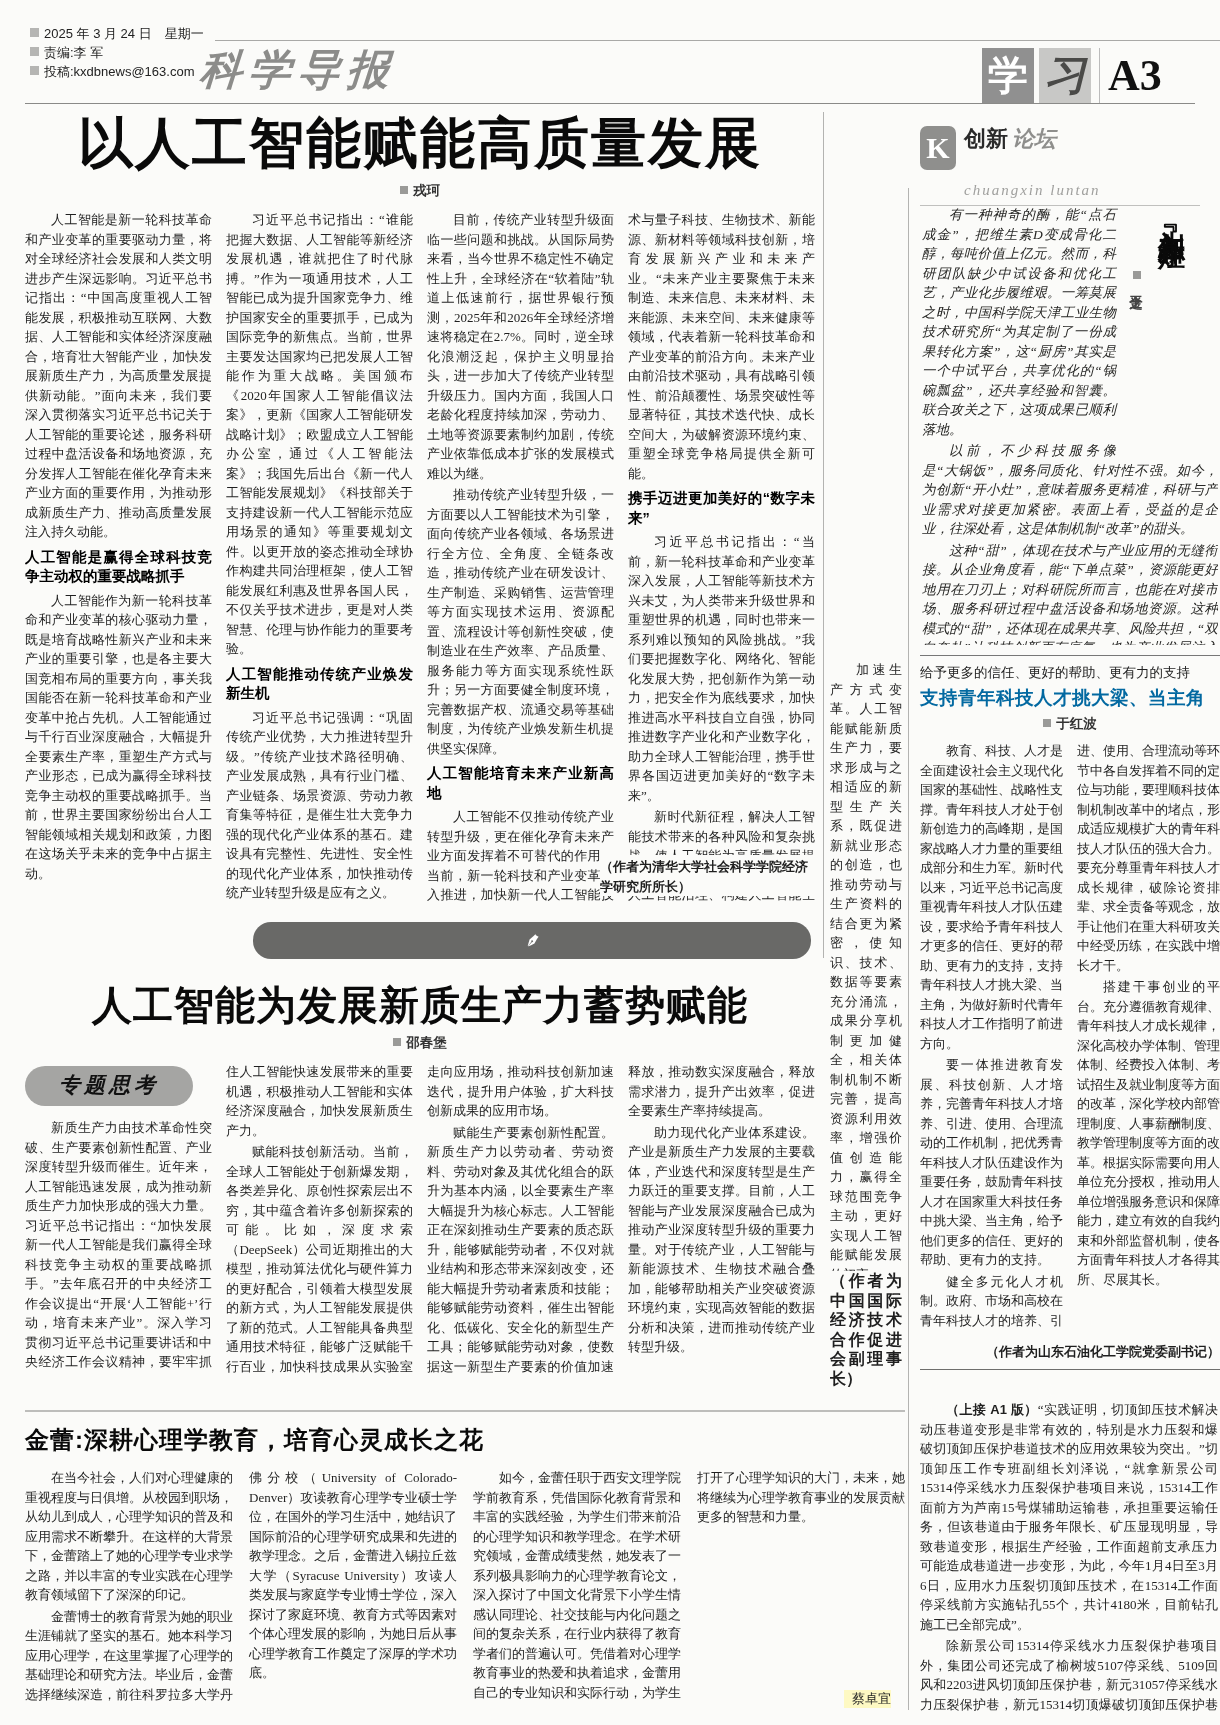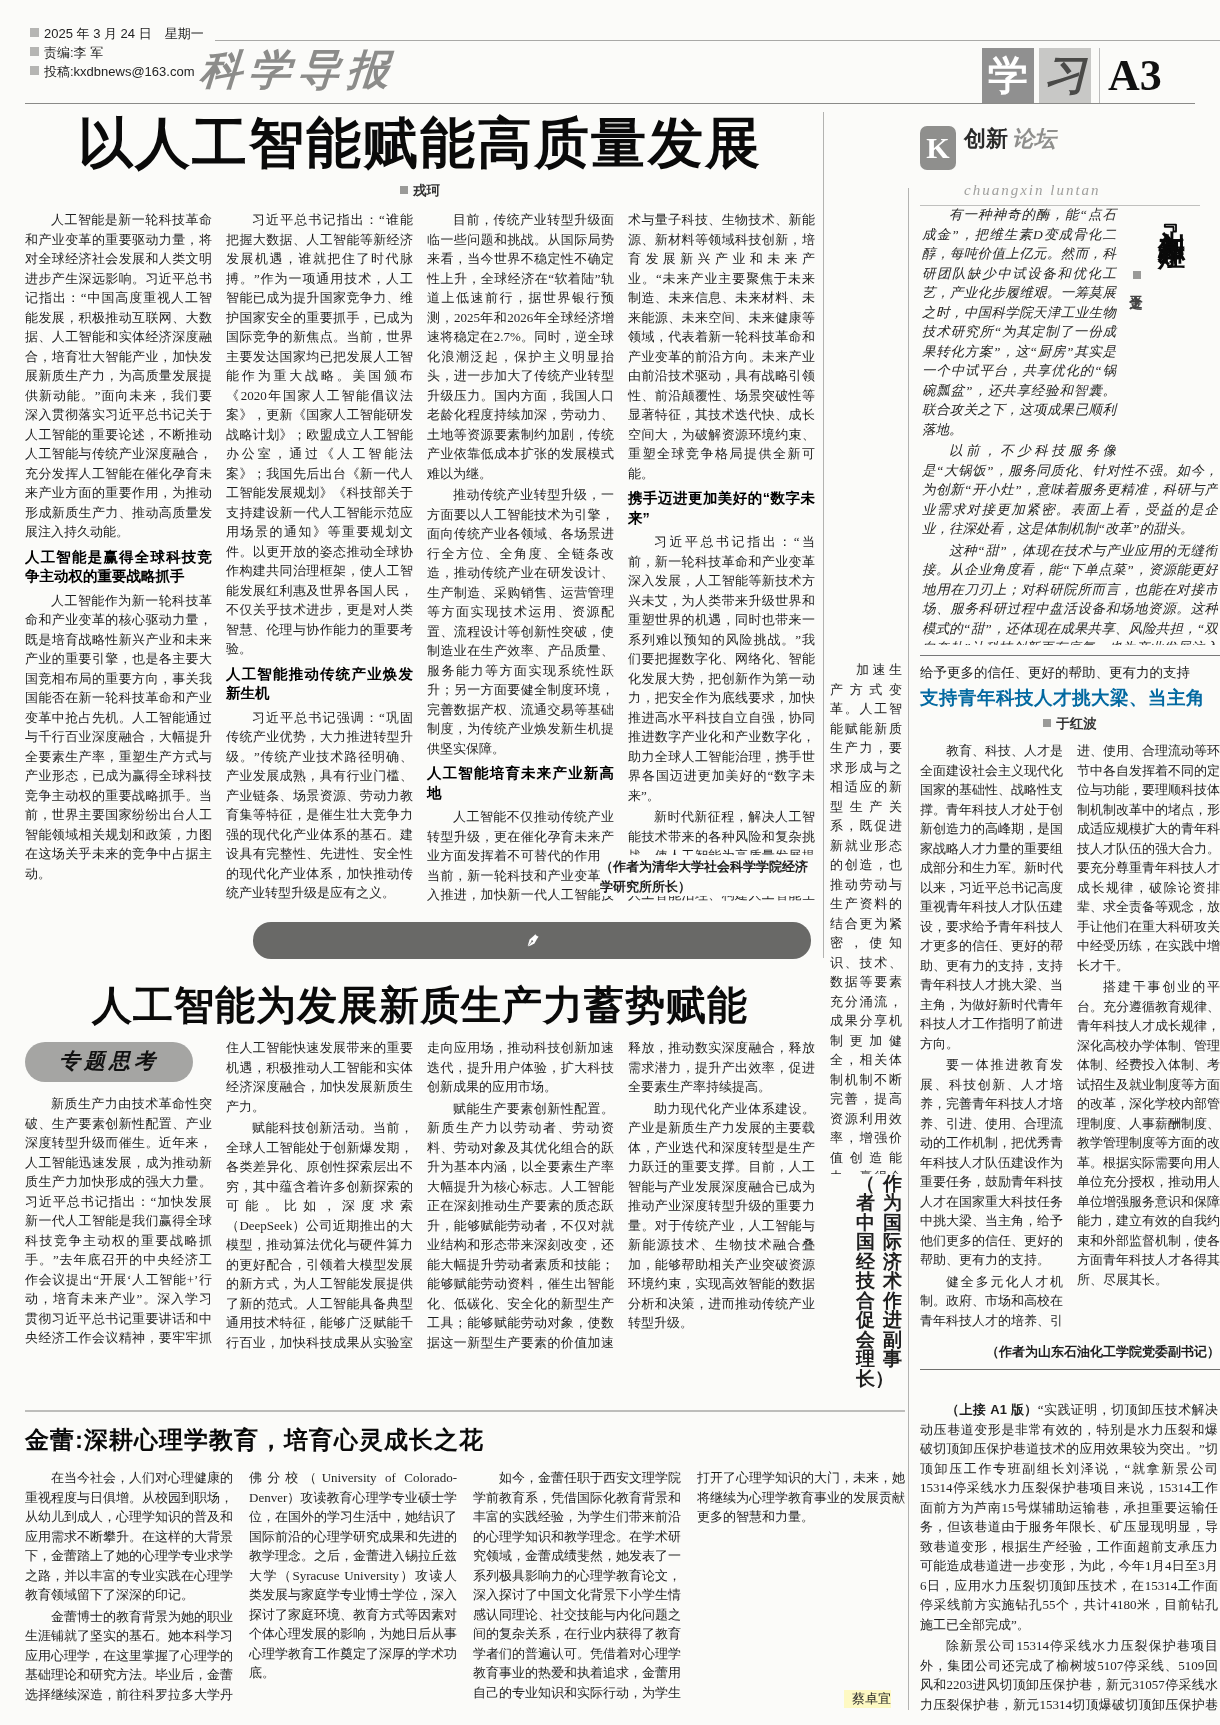--- a/index.html
+++ b/index.html
@@ -74,21 +74,21 @@
   .a2 .byline{margin-top:6px;}
   .a2-body{margin-top:10px;height:318px;column-count:4;column-gap:14px;}
   .zt-badge{display:block;width:168px;height:40px;background:#a5a5a3;border-radius:20px;
             margin:4px 0 12px 0;text-align:center;line-height:38px;font-size:21px;font-weight:bold;
             color:#111;font-family:"DejaVu Serif","Liberation Serif",serif;font-style:italic;
             letter-spacing:4px;break-inside:avoid;}
   
   .strip{position:absolute;left:830px;top:660px;width:72px;height:728px;display:flex;
          flex-direction:column;font-size:13px;line-height:19.5px;text-align:justify;overflow:hidden;}
   .strip-text{flex:1;overflow:hidden;}
-  .strip .attr{font-size:19px;margin-left:26px;}
+  .strip .attr{font-size:16px;}
   
   .a3{position:absolute;left:920px;top:655px;width:300px;}
   .a3 .toprule{border-top:1px solid #777;}
   .a3 .kicker{margin-top:8px;font-size:13.5px;color:#222;
               font-family:"Liberation Sans","DejaVu Sans",sans-serif;}
   .a3 .head{margin-top:3px;font-size:18.5px;font-weight:bold;letter-spacing:.5px;color:#0369a1;
             font-family:"Liberation Sans","DejaVu Sans",sans-serif;}
   .a3 .byline{margin-top:5px;}
   .a3-body{margin-top:8px;height:598px;column-count:2;column-gap:14px;}
   .a3-attr{text-align:right;font-weight:bold;font-size:13px;margin-top:4px;}
@@ -123,21 +123,21 @@
   <div class="page-no">A3</div>
   <div class="hdr-rule"></div>
 
   <div class="vdiv1"></div>
   <div class="vdiv2"></div>
 
   <div class="a1">
     <div class="head">以人工智能赋能高质量发展</div>
     <div class="byline"><span class="sq dark"></span><span>戎珂</span></div>
     <div class="a1-body cols">
-        <p>人工智能是新一轮科技革命和产业变革的重要驱动力量，将对全球经济社会发展和人类文明进步产生深远影响。习近平总书记指出：“中国高度重视人工智能发展，积极推动互联网、大数据、人工智能和实体经济深度融合，培育壮大智能产业，加快发展新质生产力，为高质量发展提供新动能。”面向未来，我们要深入贯彻落实习近平总书记关于人工智能的重要论述，不断推动人工智能与传统产业深度融合，充分发挥人工智能在催化孕育未来产业方面的重要作用，为推动形成新质生产力、推动高质量发展注入持久动能。</p>
+        <p>人工智能是新一轮科技革命和产业变革的重要驱动力量，将对全球经济社会发展和人类文明进步产生深远影响。习近平总书记指出：“中国高度重视人工智能发展，积极推动互联网、大数据、人工智能和实体经济深度融合，培育壮大智能产业，加快发展新质生产力，为高质量发展提供新动能。”面向未来，我们要深入贯彻落实习近平总书记关于人工智能的重要论述，服务科研过程中盘活设备和场地资源，充分发挥人工智能在催化孕育未来产业方面的重要作用，为推动形成新质生产力、推动高质量发展注入持久动能。</p>
         <h4>人工智能是赢得全球科技竞争主动权的重要战略抓手</h4>
         <p>人工智能作为新一轮科技革命和产业变革的核心驱动力量，既是培育战略性新兴产业和未来产业的重要引擎，也是各主要大国竞相布局的重要方向，事关我国能否在新一轮科技革命和产业变革中抢占先机。人工智能通过与千行百业深度融合，大幅提升全要素生产率，重塑生产方式与产业形态，已成为赢得全球科技竞争主动权的重要战略抓手。当前，世界主要国家纷纷出台人工智能领域相关规划和政策，力图在这场关乎未来的竞争中占据主动。</p>
         <p>习近平总书记指出：“谁能把握大数据、人工智能等新经济发展机遇，谁就把住了时代脉搏。”作为一项通用技术，人工智能已成为提升国家竞争力、维护国家安全的重要抓手，已成为国际竞争的新焦点。当前，世界主要发达国家均已把发展人工智能作为重大战略。美国颁布《2020年国家人工智能倡议法案》，更新《国家人工智能研发战略计划》；欧盟成立人工智能办公室，通过《人工智能法案》；我国先后出台《新一代人工智能发展规划》《科技部关于支持建设新一代人工智能示范应用场景的通知》等重要规划文件。以更开放的姿态推动全球协作构建共同治理框架，使人工智能发展红利惠及世界各国人民，不仅关乎技术进步，更是对人类智慧、伦理与协作能力的重要考验。</p>
         <h4>人工智能推动传统产业焕发新生机</h4>
         <p>习近平总书记强调：“巩固传统产业优势，大力推进转型升级。”传统产业技术路径明确、产业发展成熟，具有行业门槛、产业链条、场景资源、劳动力教育集等特征，是催生壮大竞争力强的现代化产业体系的基石。建设具有完整性、先进性、安全性的现代化产业体系，加快推动传统产业转型升级是应有之义。</p>
         <p>目前，传统产业转型升级面临一些问题和挑战。从国际局势来看，当今世界不稳定性不确定性上升，全球经济在“软着陆”轨道上低速前行，据世界银行预测，2025年和2026年全球经济增速将稳定在2.7%。同时，逆全球化浪潮泛起，保护主义明显抬头，进一步加大了传统产业转型升级压力。国内方面，我国人口老龄化程度持续加深，劳动力、土地等资源要素制约加剧，传统产业依靠低成本扩张的发展模式难以为继。</p>
         <p>推动传统产业转型升级，一方面要以人工智能技术为引擎，面向传统产业各领域、各场景进行全方位、全角度、全链条改造，推动传统产业在研发设计、生产制造、采购销售、运营管理等方面实现技术运用、资源配置、流程设计等创新性突破，使制造业在生产效率、产品质量、服务能力等方面实现系统性跃升；另一方面要健全制度环境，完善数据产权、流通交易等基础制度，为传统产业焕发新生机提供坚实保障。</p>
         <h4>人工智能培育未来产业新高地</h4>
         <p>人工智能不仅推动传统产业转型升级，更在催化孕育未来产业方面发挥着不可替代的作用。当前，新一轮科技和产业变革深入推进，加快新一代人工智能技术与量子科技、生物技术、新能源、新材料等领域科技创新，培育发展新兴产业和未来产业。“未来产业主要聚焦于未来制造、未来信息、未来材料、未来能源、未来空间、未来健康等领域，代表着新一轮科技革命和产业变革的前沿方向。未来产业由前沿技术驱动，具有战略引领性、前沿颠覆性、场景突破性等显著特征，其技术迭代快、成长空间大，为破解资源环境约束、重塑全球竞争格局提供全新可能。</p>
         <h4>携手迈进更加美好的“数字未来”</h4>
@@ -165,20 +165,21 @@
         <p>这种“甜”，体现在技术与产业应用的无缝衔接。从企业角度看，能“下单点菜”，资源能更好地用在刀刃上；对科研院所而言，也能在对接市场、服务科研过程中盘活设备和场地资源。这种模式的“甜”，还体现在成果共享、风险共担，“双向奔赴”让科技创新更有底气，也为产业发展注入了新的活力。</p>
       </div>
   </div>
 
   <div class="banner">
       <span class="pen">✒</span>
   </div>
 
   <div class="a2">
     <div class="head">人工智能为发展新质生产力蓄势赋能</div>
+    <div class="byline"><span class="sq dark"></span><span>邵春堡</span></div>
     <div class="a2-body cols">
       <span class="zt-badge">专题思考</span>
       <div>
           <p>新质生产力由技术革命性突破、生产要素创新性配置、产业深度转型升级而催生。近年来，人工智能迅速发展，成为推动新质生产力加快形成的强大力量。习近平总书记指出：“加快发展新一代人工智能是我们赢得全球科技竞争主动权的重要战略抓手。”去年底召开的中央经济工作会议提出“开展‘人工智能+’行动，培育未来产业”。深入学习贯彻习近平总书记重要讲话和中央经济工作会议精神，要牢牢抓住人工智能快速发展带来的重要机遇，积极推动人工智能和实体经济深度融合，加快发展新质生产力。</p>
           <p>赋能科技创新活动。当前，全球人工智能处于创新爆发期，各类差异化、原创性探索层出不穷，其中蕴含着许多创新探索的可能。比如，深度求索（DeepSeek）公司近期推出的大模型，推动算法优化与硬件算力的更好配合，引领着大模型发展的新方式，为人工智能发展提供了新的范式。人工智能具备典型通用技术特征，能够广泛赋能千行百业，加快科技成果从实验室走向应用场，推动科技创新加速迭代，提升用户体验，扩大科技创新成果的应用市场。</p>
           <p>赋能生产要素创新性配置。新质生产力以劳动者、劳动资料、劳动对象及其优化组合的跃升为基本内涵，以全要素生产率大幅提升为核心标志。人工智能正在深刻推动生产要素的质态跃升，能够赋能劳动者，不仅对就业结构和形态带来深刻改变，还能大幅提升劳动者素质和技能；能够赋能劳动资料，催生出智能化、低碳化、安全化的新型生产工具；能够赋能劳动对象，使数据这一新型生产要素的价值加速释放，推动数实深度融合，释放需求潜力，提升产出效率，促进全要素生产率持续提高。</p>
           <p>助力现代化产业体系建设。产业是新质生产力发展的主要载体，产业迭代和深度转型是生产力跃迁的重要支撑。目前，人工智能与产业发展深度融合已成为推动产业深度转型升级的重要力量。对于传统产业，人工智能与新能源技术、生物技术融合叠加，能够帮助相关产业突破资源环境约束，实现高效智能的数据分析和决策，进而推动传统产业转型升级。</p>
         </div>
     </div>
   </div>

